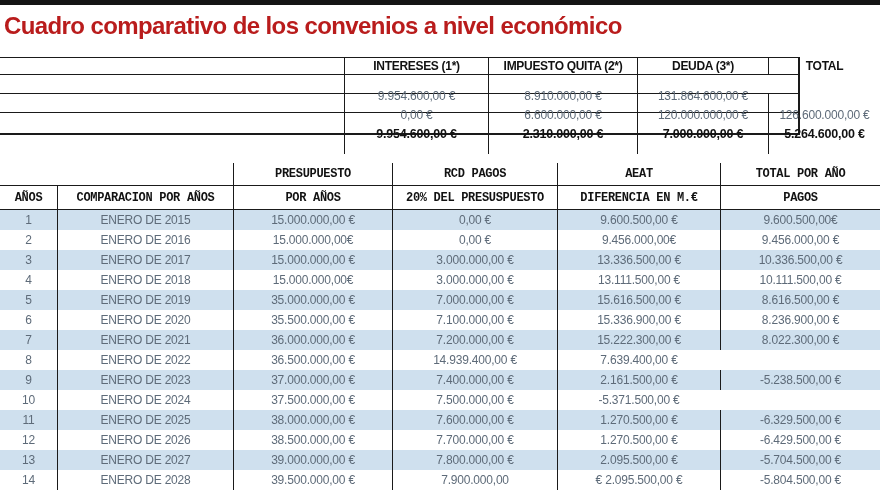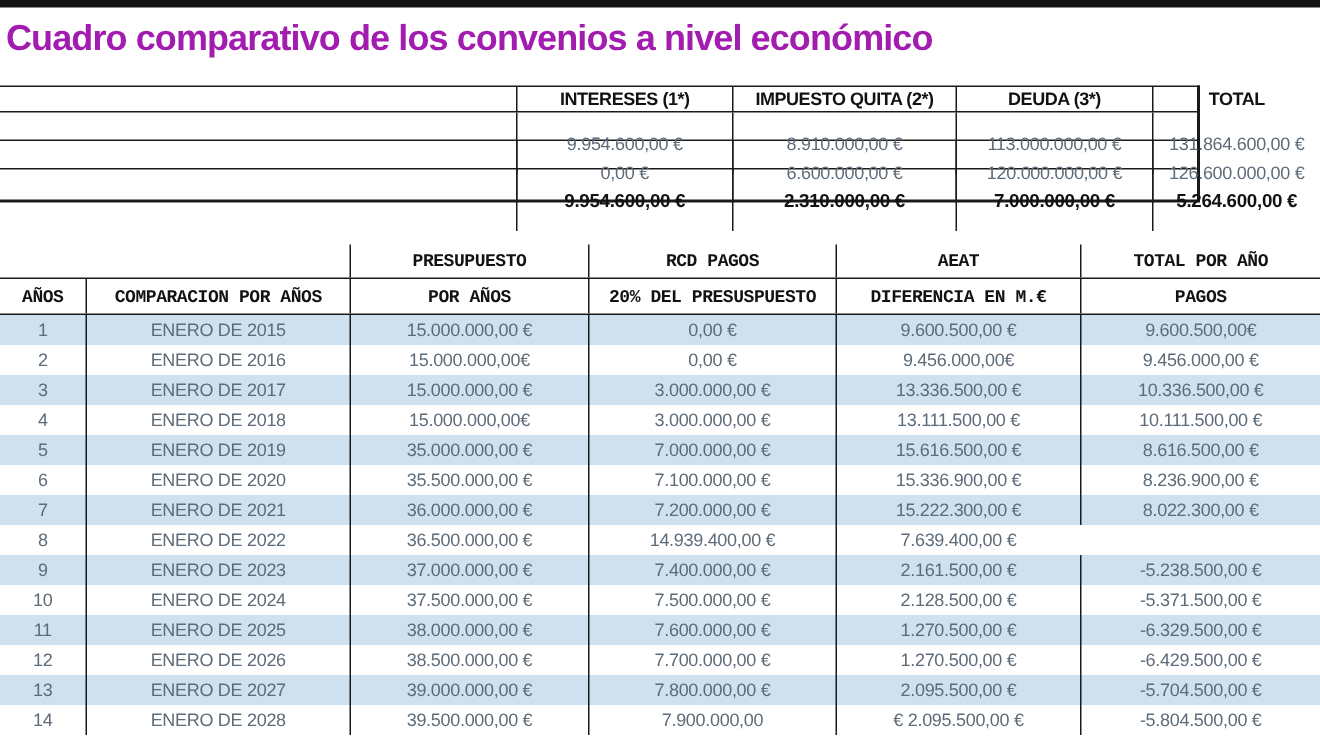--- a/index.html
+++ b/index.html
@@ -3,21 +3,21 @@
 <meta charset="utf-8">
 <style>
   html,body{margin:0;padding:0;}
   body{
     width:880px;height:495px;overflow:hidden;position:relative;
     background:#ffffff;font-family:"Liberation Sans",sans-serif;
   }
   .topbar{position:absolute;top:0;left:0;width:880px;height:5px;background:#141414;}
   .title{
     position:absolute;top:12px;left:4px;width:860px;
-    font-size:24px;font-weight:bold;color:#a21caf;letter-spacing:-0.6px;white-space:nowrap;
+    font-size:24px;font-weight:bold;color:#b91c1c;letter-spacing:-0.6px;white-space:nowrap;
   }
 
   
   .t1{position:absolute;top:57px;left:0;width:800px;border-top:1px solid #1a1a1a;border-right:2px solid #1a1a1a;box-sizing:border-box;}
   .g1{display:grid;grid-template-columns:344px 144px 149px 131px 112px;border-bottom:1px solid #1a1a1a;}
   .t1 .g1:last-child{border-bottom:2px solid #1a1a1a;}
   .g1.hrow{height:16px;}
   .g1.r1,.g1.r2{height:18px;}
   .g1.tot{height:20px;}
 
@@ -52,21 +52,20 @@
       <div class="c h bl">INTERESES (1*)</div>
       <div class="c h bl">IMPUESTO QUITA (2*)</div>
       <div class="c h bl">DEUDA (3*)</div>
       <div class="c h bl">TOTAL</div>
     </div>
 
 <div class="g1 r1">
       <div class="c v lbl">PLAN DE HACIENDA (AEAT)</div>
       <div class="c v bl">9.954.600,00 €</div>
       <div class="c v bl">8.910.000,00 €</div>
-      <div class="c v bl">113.000.000,00 €</div>
       <div class="c v bl">131.864.600,00 €</div>
     </div>
     <div class="g1 r2">
       <div class="c v lbl">PLAN DEL DEPORTIVO (RCD)</div>
       <div class="c v bl">0,00 €</div>
       <div class="c v bl">6.600.000,00 €</div>
       <div class="c v bl">120.000.000,00 €</div>
       <div class="c v bl">126.600.000,00 €</div>
     </div>
     <div class="g1 tot">
@@ -165,21 +164,20 @@
       <div class="c v bl">37.000.000,00 €</div>
       <div class="c v bl">7.400.000,00 €</div>
       <div class="c v bl">2.161.500,00 €</div>
       <div class="c v bl">-5.238.500,00 €</div>
     </div>
     <div class="g2">
       <div class="c v">10</div>
       <div class="c v bl">ENERO DE 2024</div>
       <div class="c v bl">37.500.000,00 €</div>
       <div class="c v bl">7.500.000,00 €</div>
-      <div class="c v bl">2.128.500,00 €</div>
       <div class="c v bl">-5.371.500,00 €</div>
     </div>
     <div class="g2 alt">
       <div class="c v">11</div>
       <div class="c v bl">ENERO DE 2025</div>
       <div class="c v bl">38.000.000,00 €</div>
       <div class="c v bl">7.600.000,00 €</div>
       <div class="c v bl">1.270.500,00 €</div>
       <div class="c v bl">-6.329.500,00 €</div>
     </div>

